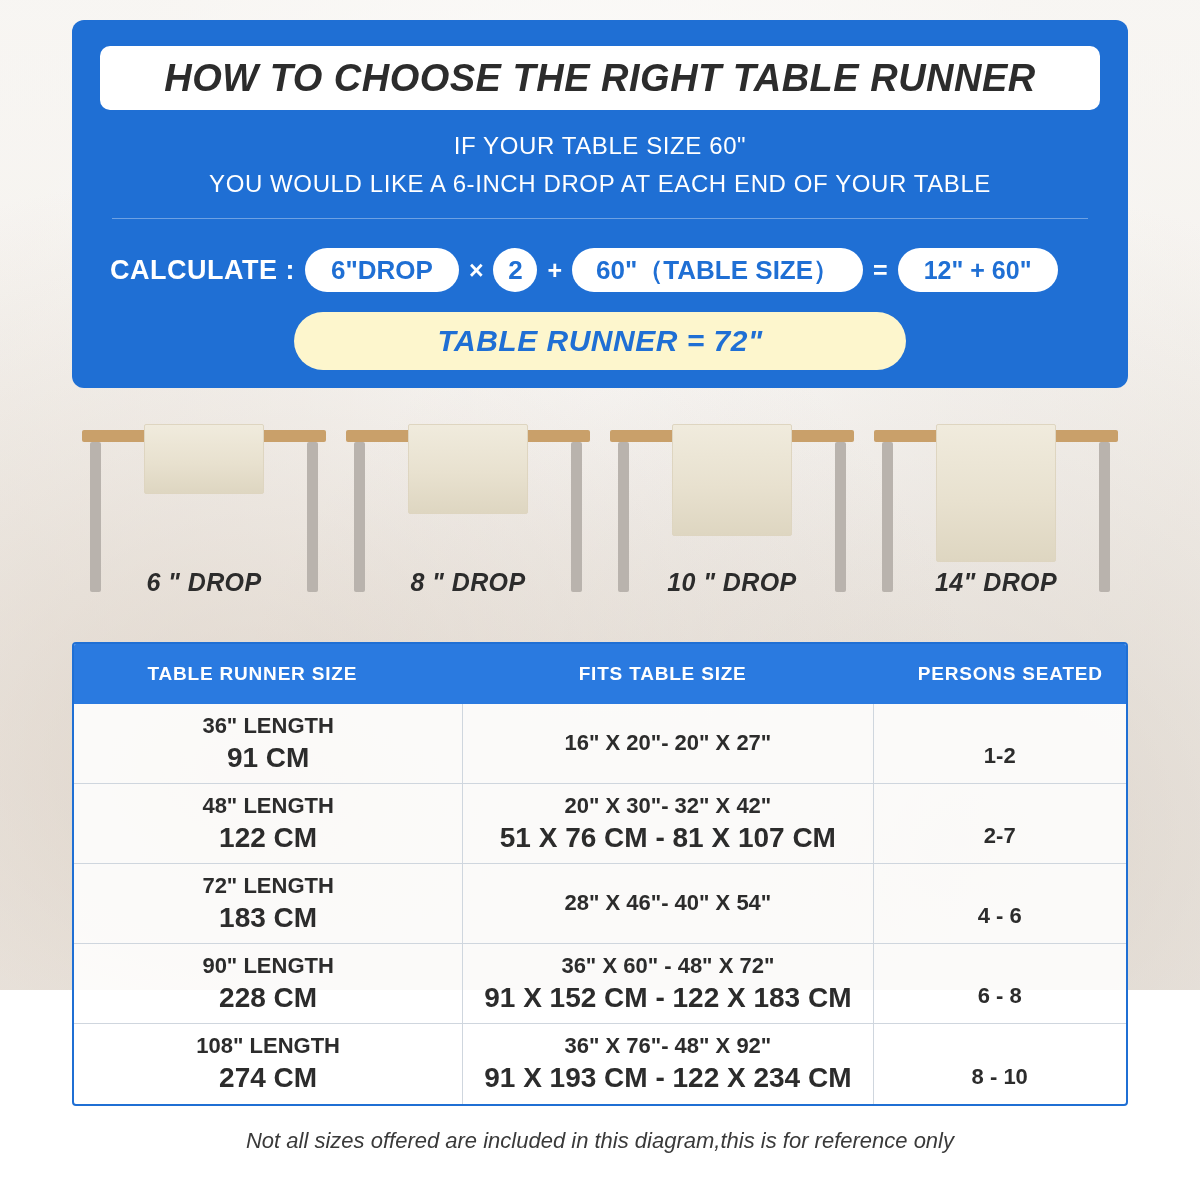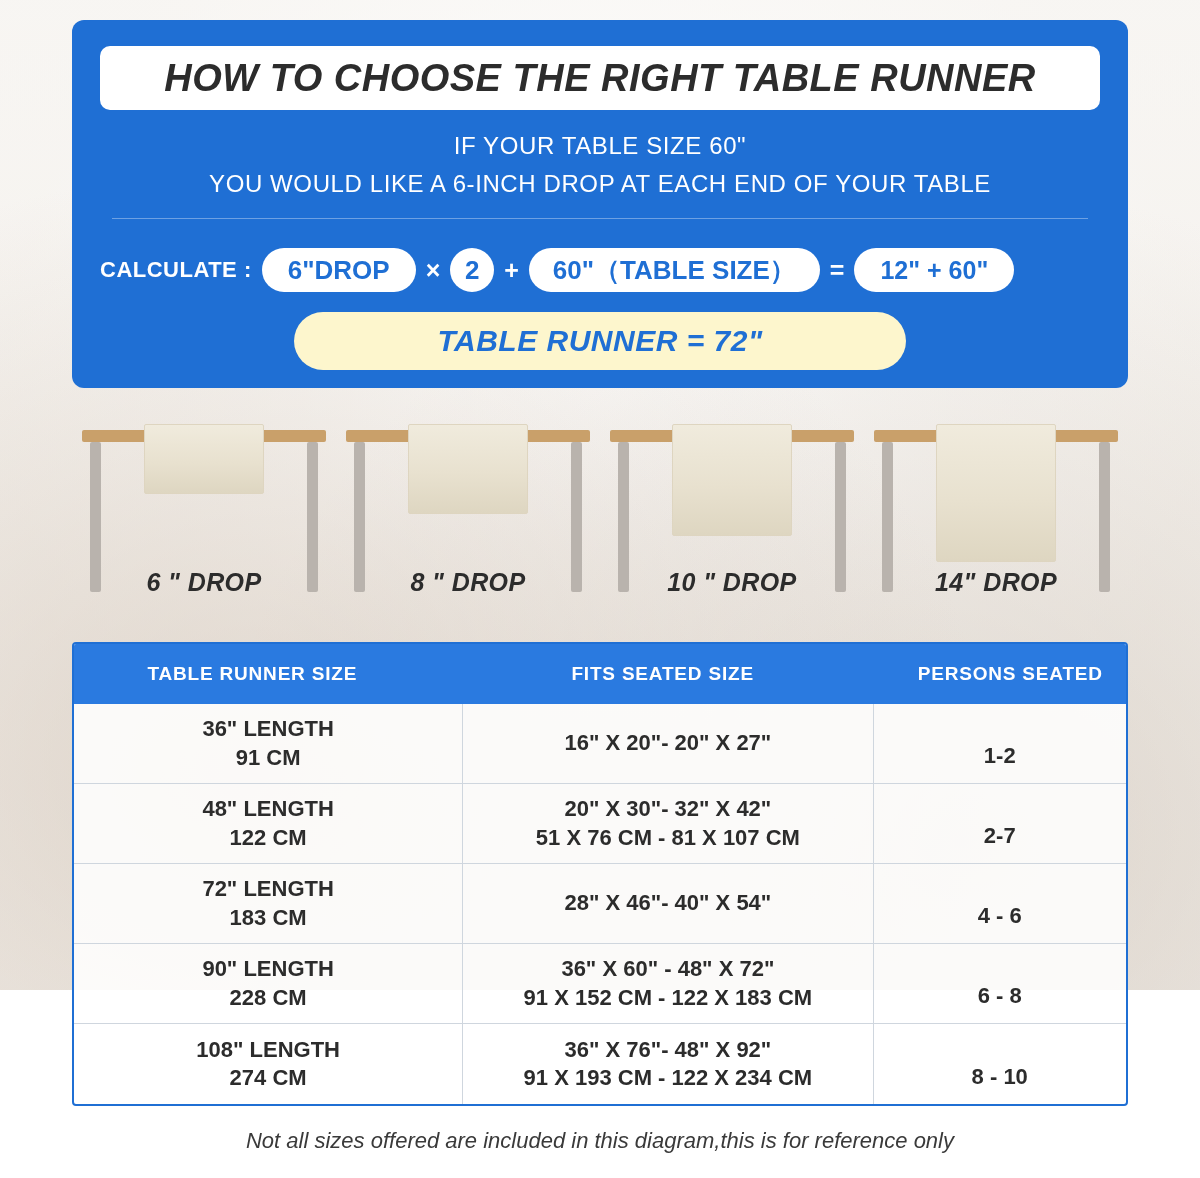--- a/index.html
+++ b/index.html
@@ -68,24 +68,25 @@
   }
 
   .calc-row {
     position: absolute;
     left: 28px; top: 222px;
     width: 1000px; height: 56px;
     display: flex; align-items: center; gap: 10px;
   }
   .calc-label {
     color: #ffffff;
-    font-size: 22px;
+    font-size: 27px;
     font-weight: bold;
     letter-spacing: 0.5px;
     white-space: nowrap;
+    margin-left: 10px;
   }
   .wpill {
     background: #ffffff;
     border-radius: 28px;
     color: #1f6fd4;
     font-weight: bold;
     display: flex; align-items: center; justify-content: center;
     white-space: nowrap;
   }
   .pill-drop { height: 44px; padding: 0 26px; font-size: 26px; }
@@ -193,21 +194,21 @@
   .trow:last-child { border-bottom: none; }
   .trow > div {
     display: flex; flex-direction: column;
     align-items: center; justify-content: center;
     border-right: 1px solid #cfd6de;
     text-align: center;
     color: #2c2c2c;
   }
   .trow > div:last-child { border-right: none; margin-top: 25px; }
   .l1 { font-size: 22px; font-weight: bold; line-height: 1.28; }
-  .l2 { font-size: 22px; font-weight: bold; line-height: 1.28; }
+  .l2 { font-size: 28px; font-weight: bold; line-height: 1.28; }
   .seats { font-size: 22px; font-weight: bold; }
 
   .footnote {
     position: absolute;
     left: 72px; top: 1128px;
     width: 1056px;
     text-align: center;
     font-size: 22px;
     color: #3a3a3a;
     font-style: italic;
@@ -277,21 +278,21 @@
       <div class="leg l"></div>
       <div class="leg r"></div>
       <div class="runner" style="height:138px;"></div>
       <div class="drop-label">14" DROP</div>
     </div>
   </div>
 
   <div class="sizetable">
     <div class="thead">
       <div class="col1">TABLE RUNNER SIZE</div>
-      <div class="col2">FITS SEATED SIZE</div>
+      <div class="col2">FITS TABLE SIZE</div>
       <div class="col3">PERSONS SEATED</div>
     </div>
 
     <div class="trow">
       <div class="col1">
         <span class="l1">36" LENGTH</span>
         <span class="l2">91 CM</span>
       </div>
       <div class="col2">
         <span class="l1">16" X 20"- 20" X 27"</span>

